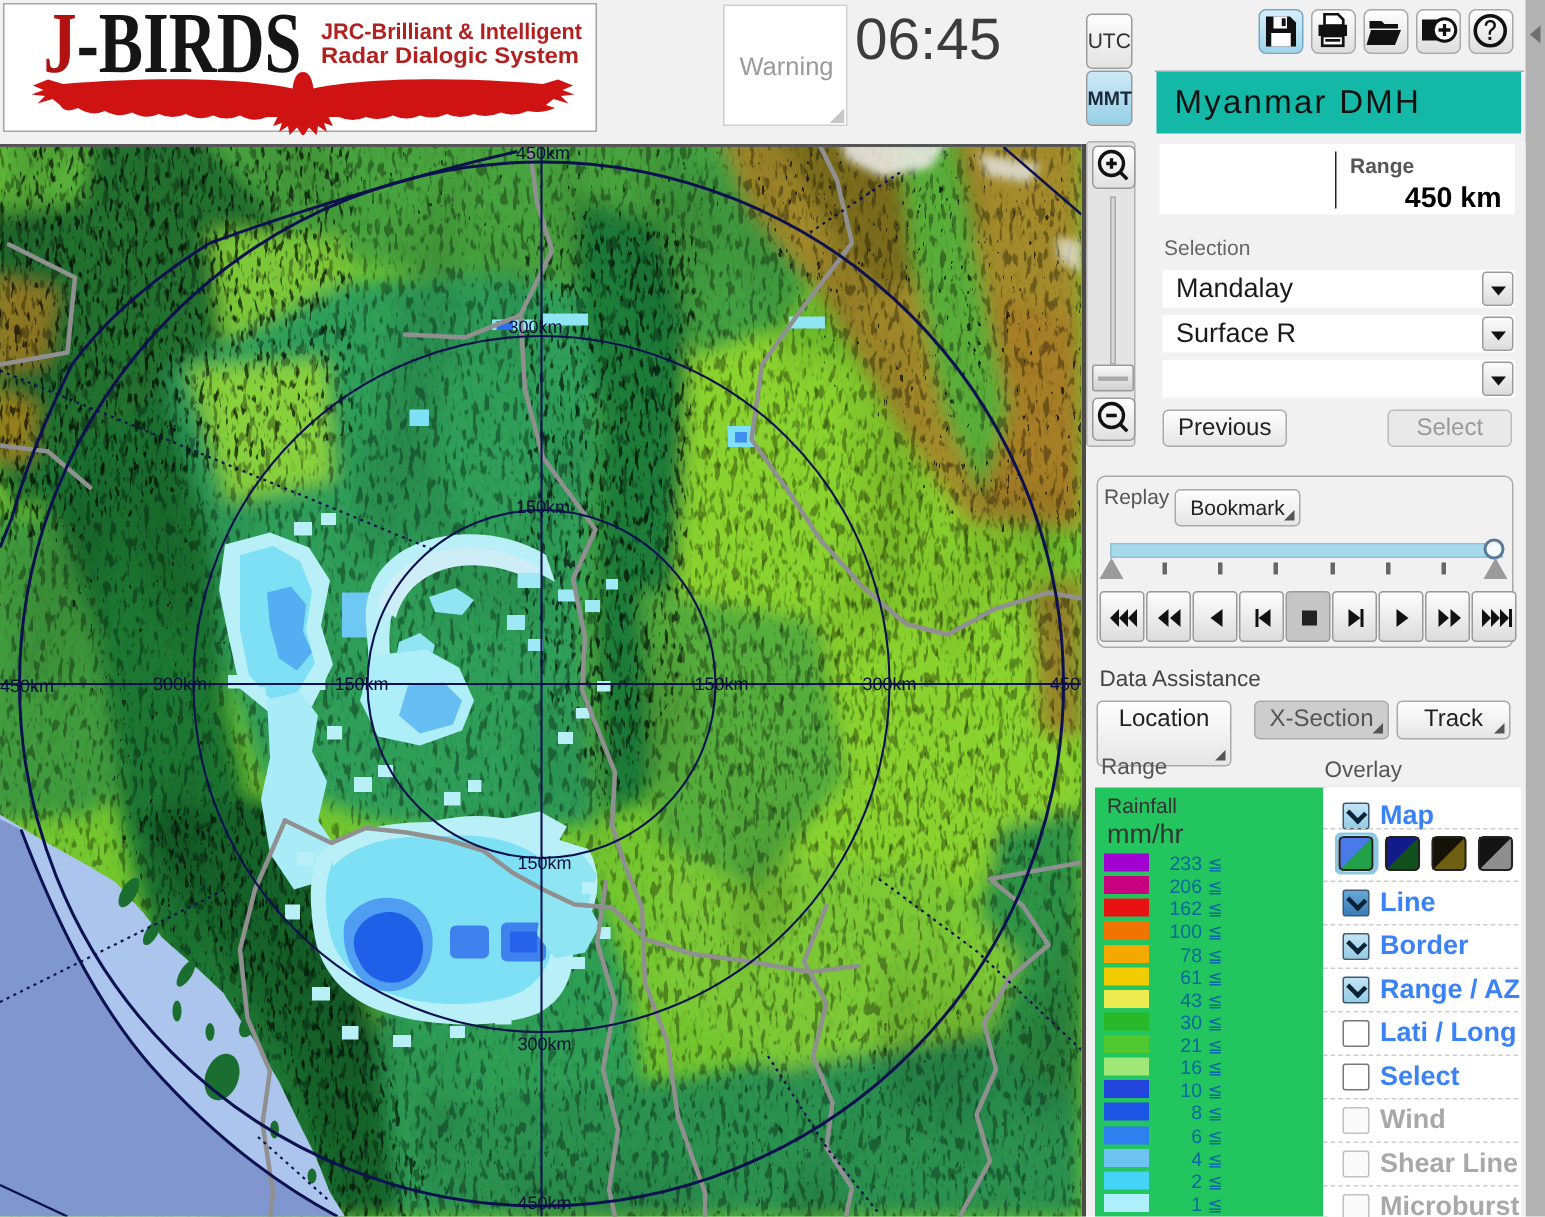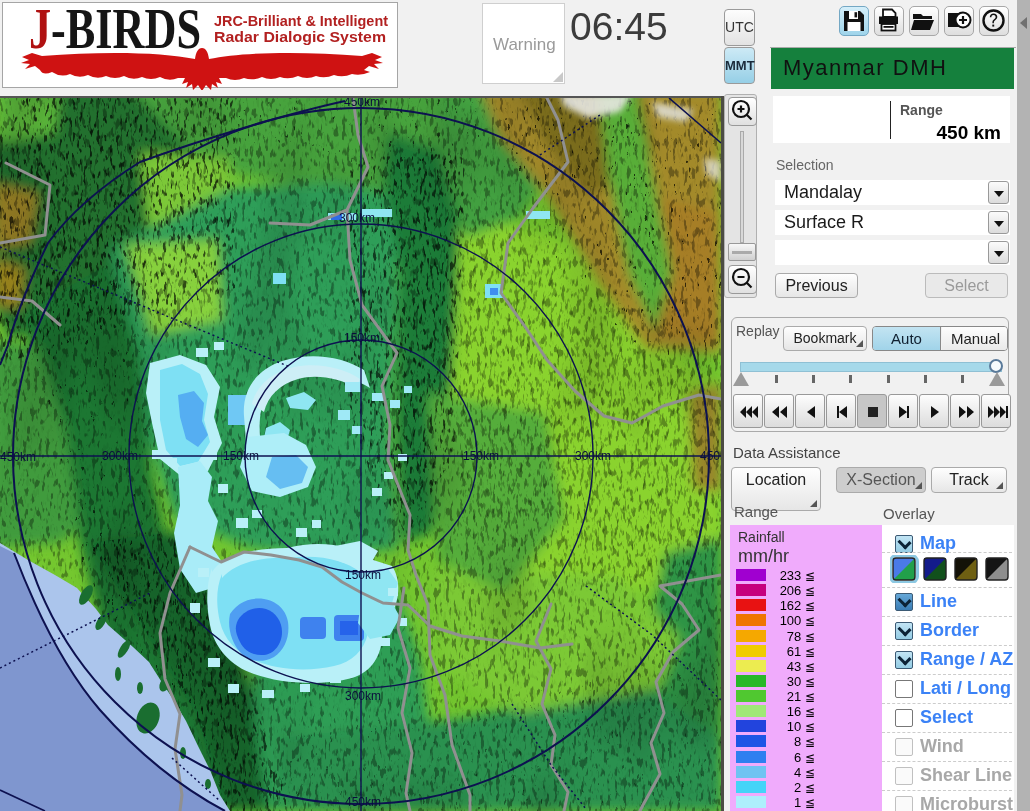--- a/index.html
+++ b/index.html
@@ -13,21 +13,21 @@
 #warnbox { position:absolute; left:482px; top:3px; width:83px; height:81px; background:#fff; border:1px solid #cfcfcf; }
 #warnbox span { position:absolute; left:10px; top:31px; color:#9a9a9a; font-size:17px; }
 #clock { position:absolute; left:570px; top:5px; width:150px; height:42px; font-size:39px; color:#3c3c3c; }
 #date { position:absolute; left:570px; top:53px; width:152px; height:30px; font-size:27px; color:#4a4a4a; }
 .tzbtn { position:absolute; left:724px; width:31px; height:37px; border:1px solid #9a9a9a; border-radius:4px; text-align:center; }
 #utc { top:9px; background:linear-gradient(#fdfdfd,#e3e3e3); font-size:14px; color:#333; line-height:35px; }
 #mmt { top:47px; background:linear-gradient(#cdeaf6,#96cfe6); font-size:13px; color:#1a2a3a; line-height:35px; font-weight:bold; }
 .tool { position:absolute; top:6px; width:30px; height:30px; border:1px solid #a8a8a8; border-radius:5px; background:linear-gradient(#ffffff,#dedede); }
 .tool.sel { background:linear-gradient(#d5effa,#9fd4ea); border-color:#74a8c4; }
 #rsep { position:absolute; left:770px; top:47px; width:246px; height:1px; background:#aaa; }
-#mdmh { position:absolute; left:771px; top:48px; width:243px; height:41px; background:#15803d; }
+#mdmh { position:absolute; left:771px; top:48px; width:243px; height:41px; background:#14b8a6; }
 #mdmh span { position:absolute; left:12px; top:7px; font-size:22px; letter-spacing:1.5px; color:#111; }
 
 #strip { position:absolute; left:1017px; top:0; width:13px; height:811px; background:#b3b3b3; }
 
 #panel { position:absolute; left:727px; top:95px; width:290px; height:716px; background:transparent; }
 #panelbg { position:absolute; left:721px; top:95px; width:296px; height:716px; background:#f1f1f1; }
 #mapedge { position:absolute; left:721px; top:96px; width:3px; height:715px; background:#4c4c44; }
 #zoomstrip { position:absolute; left:724px; top:94px; width:33px; height:204px; background:#e4e4e4; border:1px solid #b0b0b0; border-radius:3px; }
 
 .pbox { position:absolute; background:#fff; }
@@ -53,25 +53,25 @@
 #tl { position:absolute; left:13px; top:267px; width:262px; height:10px; background:#a6d9ea; border:1px solid #8fc0d4; }
 #tlcirc { position:absolute; left:262px; top:264px; width:14px; height:14px; border:2px solid #5a7a9a; border-radius:50%; background:#f6fbfd; }
 .tick { position:absolute; top:280px; width:3px; height:8px; background:#666; }
 .endtri { position:absolute; top:277px; width:0; height:0; border-left:8px solid transparent; border-right:8px solid transparent; border-bottom:14px solid #9a9a9a; }
 .pbtn { position:absolute; top:299px; width:30px; height:34px; border:1px solid #999; border-radius:3px; background:linear-gradient(#fdfdfd,#dcdcdc); }
 .pbtn.press { background:#c6c6c6; }
 .pbtn svg { position:absolute; left:0; top:0; }
 #dalbl { position:absolute; left:6px; top:349px; font-size:15px; color:#444; }
 
 #legendlbl { position:absolute; left:7px; top:408px; font-size:15px; color:#555; }
-#legbox { position:absolute; left:3px; top:430px; width:155px; height:286px; background:#f0abfc; }
+#legbox { position:absolute; left:3px; top:430px; width:155px; height:286px; background:#22c55e; }
 #legbox .t1 { position:absolute; left:8px; top:4px; font-size:14px; color:#333; }
 #legbox .t2 { position:absolute; left:8px; top:21px; font-size:18px; color:#333; }
 .sw { position:absolute; left:9px; width:30px; height:12px; }
-.swv { position:absolute; width:60px; text-align:right; font-size:13px; color:#000000; }
+.swv { position:absolute; width:60px; text-align:right; font-size:13px; color:#0369a1; }
 
 #ovllbl { position:absolute; left:156px; top:410px; font-size:15px; color:#555; }
 #ovlbox { position:absolute; left:155px; top:430px; width:132px; height:286px; background:#fff; }
 .ovrow { position:absolute; left:155px; width:132px; height:29px; }
 .cb { position:absolute; left:13px; top:2px; width:18px; height:18px; border:1px solid #777; border-radius:2px; background:#fff; }
 .cb.chk { background:linear-gradient(#c2e4f4,#94cce4); border-color:#3c5a74; }
 .cb.chk:after { content:""; position:absolute; left:3px; top:2px; width:8px; height:6px; border-right:3.2px solid #0c2236; border-bottom:3.2px solid #0c2236; transform:rotate(45deg); }
 .cb.chk.dk { background:linear-gradient(#66a8d8,#3a7cb4); }
 .cb.disb { border-color:#c0c0c0; background:#fafafa; }
 .ovrow .t { position:absolute; left:38px; top:0px; font-size:18px; font-weight:bold; color:#3b82f6; }
@@ -402,24 +402,20 @@
     <div class="drow" style="top:145px">
         <span></span>
         <div class="dbtn"></div>
       </div>
     <div class="btn" style="left:48px;top:178px;width:83px;height:25px;line-height:23px">Previous</div>
     <div class="btn dis" style="left:198px;top:178px;width:83px;height:25px;line-height:23px">Select</div>
 
     <div id="replaybox"></div>
     <div id="replaylbl">Replay</div>
     <div class="btn cornertri" style="left:56px;top:231px;width:84px;height:25px;line-height:23px;font-size:14px">Bookmark</div>
-    <div id="seg">
-        <div class="a">Auto</div>
-        <div class="m">Manual</div>
-      </div>
     <div id="tl"></div>
     <div id="tlcirc"></div>
     <div class="tick" style="left:48px"></div>
     <div class="tick" style="left:85px"></div>
     <div class="tick" style="left:122px"></div>
     <div class="tick" style="left:160px"></div>
     <div class="tick" style="left:197px"></div>
     <div class="tick" style="left:234px"></div>
     <div class="endtri" style="left:6px"></div>
     <div class="endtri" style="left:262px"></div>

